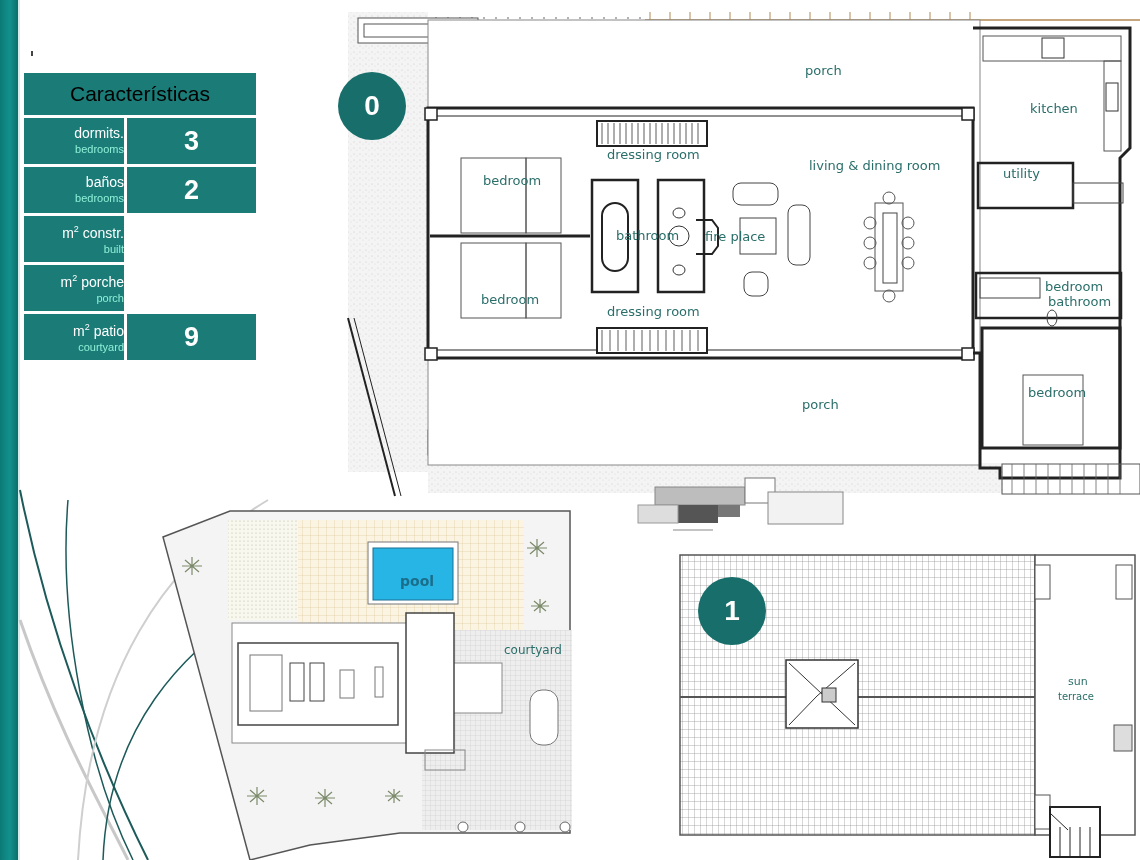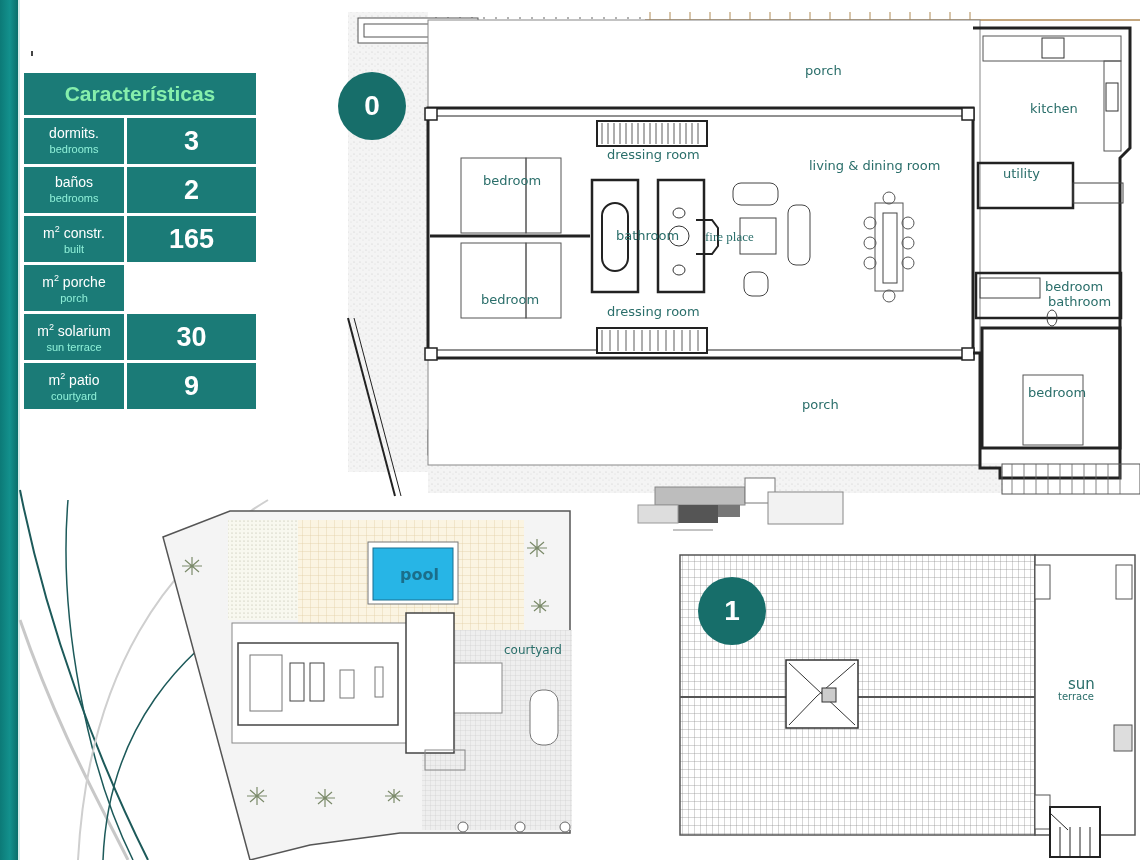--- a/index.html
+++ b/index.html
@@ -13,28 +13,28 @@
   .side-bar-edge { position: absolute; left: 18px; top: 0; width: 2px; height: 860px; background: #d7ecea; }
 
   .tick-mark { position: absolute; left: 31px; top: 51px; width: 4px; height: 5px; border-left: 2px solid #444; }
 
   
   .spec-table {
     position: absolute; left: 24px; top: 73px; width: 232px;
     border-collapse: separate; border-spacing: 0 3px;
   }
   .spec-header {
-    background: #1b7b77; color: #86efac; font-weight: bold; font-size: 21px;
+    background: #1b7b77; color: #000000; font-weight: normal; font-size: 21px;
     height: 42px; display: flex; align-items: center; justify-content: center;
     margin-bottom: 3px;
   }
   .spec-row { display: flex; height: 46px; margin-bottom: 3px; }
   .spec-label {
     width: 100px; background: #1b7b77; color: #ffffff; display: flex; flex-direction: column;
-    align-items: center; justify-content: center; font-size: 14px; line-height: 16px; text-align: center;
+    align-items: flex-end; justify-content: center; font-size: 14px; line-height: 16px; text-align: center;
     margin-right: 3px;
   }
   .spec-label .en { color: #8ff0d8; font-size: 11px; }
   .spec-label sup { font-size: 9px; }
   .spec-value {
     flex: 1; background: #1b7b77; color: #ffffff; font-weight: bold; font-size: 27px;
     display: flex; align-items: center; justify-content: center;
   }
 
   
@@ -80,37 +80,29 @@
       <span class="en">bedrooms</span>
     </div>
     <div class="spec-value">2</div>
   </div>
 
   <div class="spec-row">
     <div class="spec-label">
       <span><span>m</span><sup>2</sup><span> constr.</span></span>
       <span class="en">built</span>
     </div>
-    <div class="spec-value">165</div>
   </div>
 
   <div class="spec-row">
     <div class="spec-label">
       <span><span>m</span><sup>2</sup><span> porche</span></span>
       <span class="en">porch</span>
     </div>
   </div>
 
-  <div class="spec-row">
-    <div class="spec-label">
-      <span><span>m</span><sup>2</sup><span> solarium</span></span>
-      <span class="en">sun terrace</span>
-    </div>
-    <div class="spec-value">30</div>
-  </div>
 
   <div class="spec-row">
     <div class="spec-label">
       <span><span>m</span><sup>2</sup><span> patio</span></span>
       <span class="en">courtyard</span>
     </div>
     <div class="spec-value">9</div>
   </div>
 
 </div>
@@ -281,21 +273,21 @@
 
   <div class="floor-badge" style="left:-2px; top:64px;">0</div>
 
   <span class="plan-label" style="left:465px; top:55px;">porch</span>
   <span class="plan-label" style="left:690px; top:93px;">kitchen</span>
   <span class="plan-label" style="left:267px; top:139px;">dressing room</span>
   <span class="plan-label" style="left:469px; top:150px;">living &amp; dining room</span>
   <span class="plan-label" style="left:663px; top:158px;">utility</span>
   <span class="plan-label" style="left:143px; top:165px;">bedroom</span>
   <span class="plan-label" style="left:276px; top:220px;">bathroom</span>
-  <span class="plan-label" style="left:365px; top:221px;font-family:Liberation Serif, serif;">fire place</span>
+  <span class="plan-label" style="left:365px; top:221px;">fire place</span>
   <span class="plan-label" style="left:141px; top:284px;">bedroom</span>
   <span class="plan-label" style="left:267px; top:296px;">dressing room</span>
   <span class="plan-label" style="left:705px; top:271px;">bedroom</span>
   <span class="plan-label" style="left:708px; top:286px;">bathroom</span>
   <span class="plan-label" style="left:462px; top:389px;">porch</span>
   <span class="plan-label" style="left:688px; top:377px;">bedroom</span>
 </div>
 
 <svg class="elevation" viewBox="0 0 240 70">
   <rect x="27" y="17" width="90" height="18" fill="#bdbdbd" stroke="#888"></rect>
@@ -345,21 +337,21 @@
       <path d="M380 47 l14 12 M394 47 l-14 12 M387 44 l0 18 M377 53 l20 0"></path>
       <path d="M384 106 l12 10 M396 106 l-12 10 M390 104 l0 14 M381 111 l18 0"></path>
       <path d="M100 295 l14 12 M114 295 l-14 12 M107 292 l0 18 M97 301 l20 0"></path>
       <path d="M168 297 l14 12 M182 297 l-14 12 M175 294 l0 18 M165 303 l20 0"></path>
       <path d="M238 296 l12 10 M250 296 l-12 10 M244 294 l0 14 M235 301 l18 0"></path>
     </g>
     <circle cx="313" cy="332" r="5" fill="#fff" stroke="#666"></circle>
     <circle cx="370" cy="332" r="5" fill="#fff" stroke="#666"></circle>
     <circle cx="415" cy="332" r="5" fill="#fff" stroke="#666"></circle>
   </svg>
-  <span class="plan-label" style="left:250px; top:70px; color:#1b6e8a; font-weight:bold; font-size:16px;text-align:center;">pool</span>
+  <span class="plan-label" style="left:250px; top:78px; color:#1b6e8a; font-weight:bold; font-size:14px;text-align:center;">pool</span>
   <span class="plan-label" style="left:354px; top:148px; font-size:12px;">courtyard</span>
 </div>
 
 <div class="plan-roof">
   <svg width="464" height="315" viewBox="0 0 464 315">
     <defs>
       <pattern id="rooftile" width="6" height="8" patternUnits="userSpaceOnUse">
         <rect width="6" height="8" fill="#ffffff"></rect>
         <path d="M6 0 L0 0 0 8" fill="none" stroke="#8a8a8a" stroke-width="0.7"></path>
       </pattern>
@@ -379,15 +371,15 @@
     <rect x="374" y="262" width="50" height="50" fill="#fff" stroke="#222" stroke-width="2"></rect>
     <g stroke="#222" stroke-width="1">
       <line x1="384" y1="282" x2="384" y2="312"></line>
         <line x1="394" y1="282" x2="394" y2="312"></line>
         <line x1="404" y1="282" x2="404" y2="312"></line>
       <line x1="414" y1="282" x2="414" y2="312"></line>
         <line x1="374" y1="268" x2="392" y2="285"></line>
     </g>
   </svg>
   <div class="floor-badge" style="left:22px; top:32px;">1</div>
-  <span class="plan-label" style="left:392px; top:130px; font-size:15px;">sun</span>
+  <span class="plan-label" style="left:392px; top:130px; font-size:11px;">sun</span>
   <span class="plan-label" style="left:382px; top:146px; font-size:10px;">terrace</span>
 </div>
 
 </body></html>

